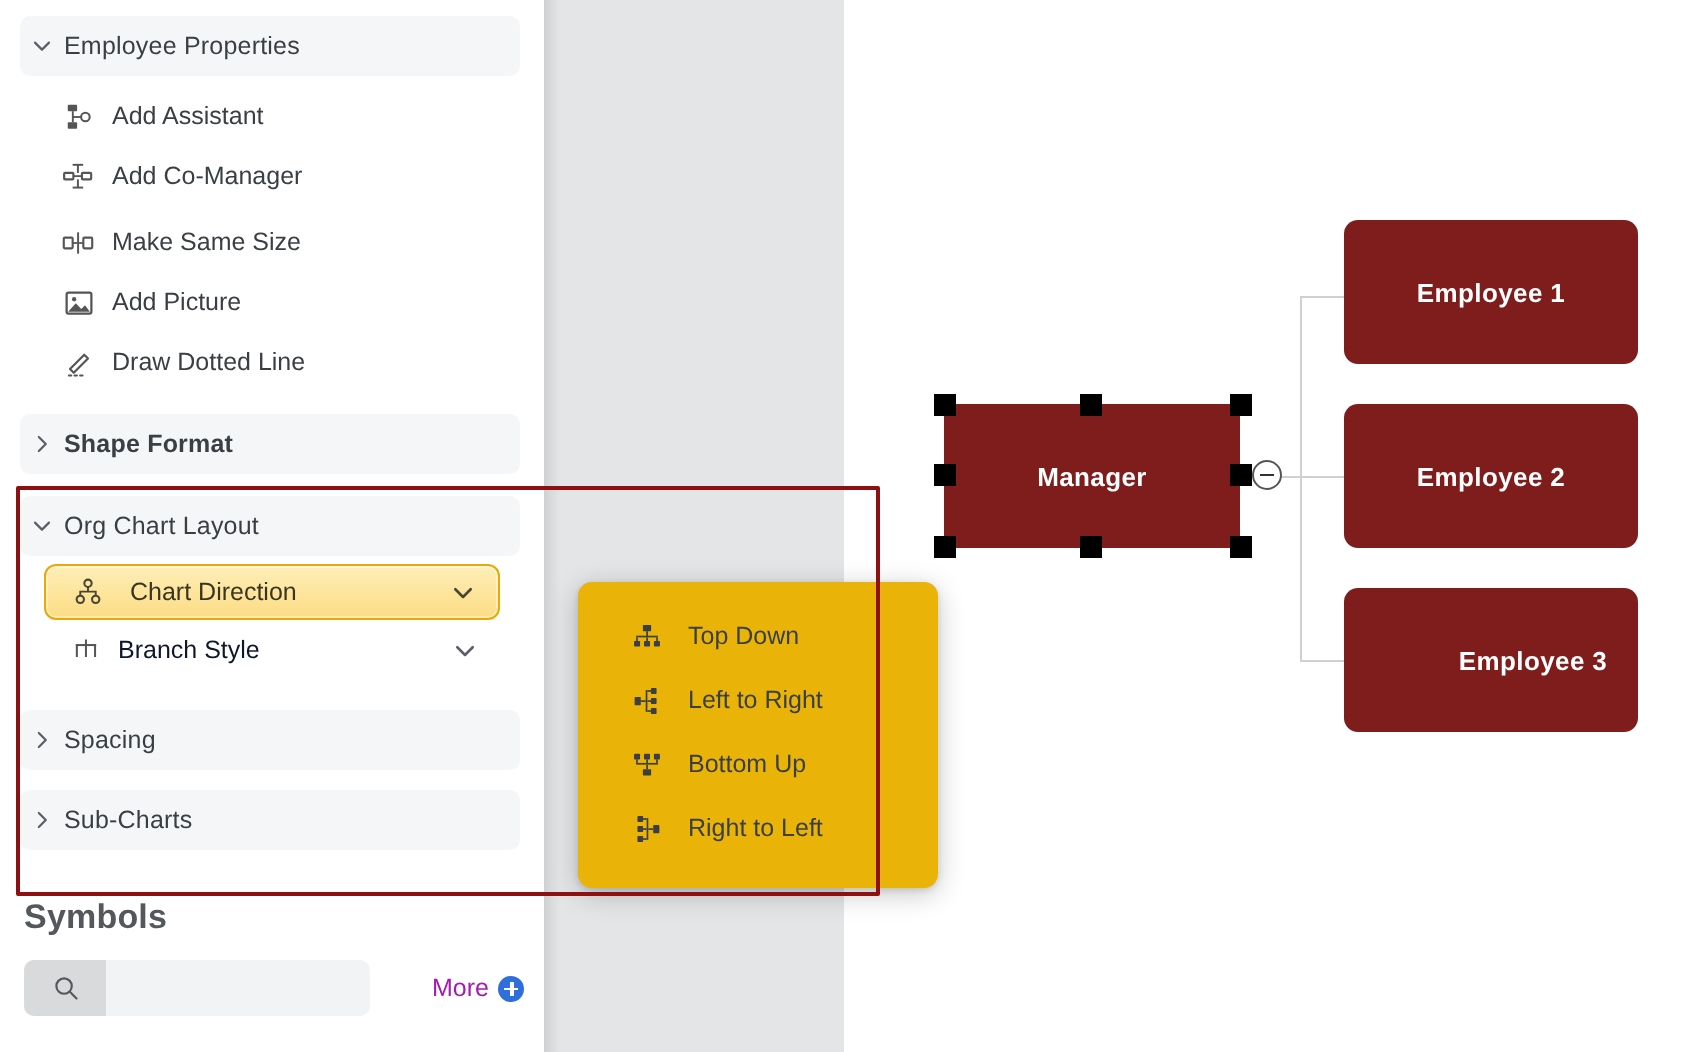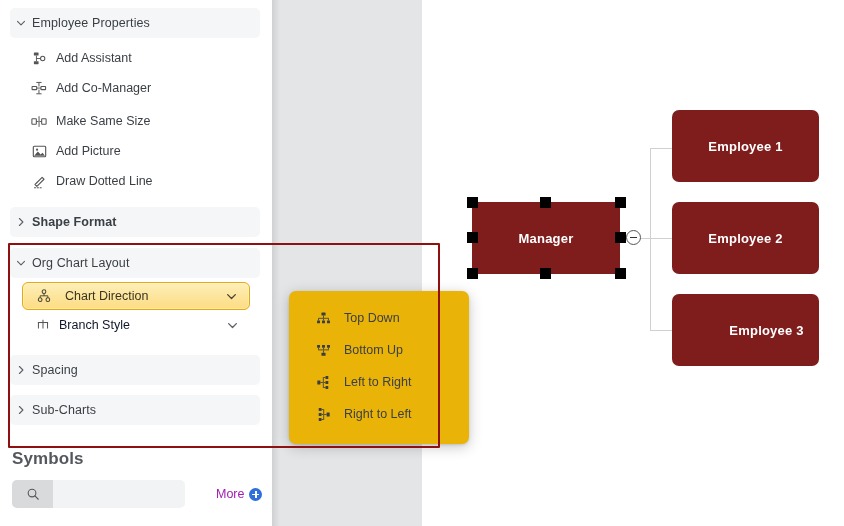--- a/index.html
+++ b/index.html
@@ -378,54 +378,54 @@
           <rect x="6.4" y="10.1" width="3.2" height="3.0" rx=".4" fill="#3b3f44"></rect>
           <rect x="11.7" y="10.1" width="3.2" height="3.0" rx=".4" fill="#3b3f44"></rect>
         </svg>
       </span>
       <span class="dd-label">Top Down</span>
     </div>
 
     <div class="dd-item">
       <span class="dd-icon">
         <svg class="ico" width="15" height="15" viewBox="0 0 16 16">
+          <rect x="1.4" y="5.8" width="3.3" height="4.4" rx=".4" fill="#3b3f44"></rect>
+          <rect x="4.7" y="7.6" width="2.6" height="0.9" fill="#3b3f44"></rect>
+          <rect x="7.3" y="2.2" width="0.9" height="11.6" fill="#3b3f44"></rect>
+          <rect x="8.2" y="2.2" width="1.9" height="0.9" fill="#3b3f44"></rect>
+          <rect x="8.2" y="7.6" width="1.9" height="0.9" fill="#3b3f44"></rect>
+          <rect x="8.2" y="12.9" width="1.9" height="0.9" fill="#3b3f44"></rect>
+          <rect x="10.1" y="1.1" width="3.0" height="3.2" rx=".4" fill="#3b3f44"></rect>
+          <rect x="10.1" y="6.4" width="3.0" height="3.2" rx=".4" fill="#3b3f44"></rect>
+          <rect x="10.1" y="11.7" width="3.0" height="3.2" rx=".4" fill="#3b3f44"></rect>
+        </svg>
+      </span>
+      <span class="dd-label">Left to Right</span>
+    </div>
+
+    <div class="dd-item">
+      <span class="dd-icon">
+        <svg class="ico" width="15" height="15" viewBox="0 0 16 16">
           <rect x="1.1" y="2.0" width="3.2" height="3.0" rx=".4" fill="#3b3f44"></rect>
           <rect x="6.4" y="2.0" width="3.2" height="3.0" rx=".4" fill="#3b3f44"></rect>
           <rect x="11.7" y="2.0" width="3.2" height="3.0" rx=".4" fill="#3b3f44"></rect>
           <rect x="2.2" y="5.0" width="0.9" height="1.9" fill="#3b3f44"></rect>
           <rect x="7.6" y="5.0" width="0.9" height="1.9" fill="#3b3f44"></rect>
           <rect x="12.9" y="5.0" width="0.9" height="1.9" fill="#3b3f44"></rect>
           <rect x="2.2" y="6.9" width="11.6" height="0.9" fill="#3b3f44"></rect>
           <rect x="7.6" y="7.8" width="0.9" height="2.6" fill="#3b3f44"></rect>
           <rect x="5.8" y="10.3" width="4.4" height="3.3" rx=".4" fill="#3b3f44"></rect>
         </svg>
       </span>
       <span class="dd-label">Bottom Up</span>
     </div>
 
     <div class="dd-item">
       <span class="dd-icon">
         <svg class="ico" width="15" height="15" viewBox="0 0 16 16">
-          <rect x="1.4" y="5.8" width="3.3" height="4.4" rx=".4" fill="#3b3f44"></rect>
-          <rect x="4.7" y="7.6" width="2.6" height="0.9" fill="#3b3f44"></rect>
-          <rect x="7.3" y="2.2" width="0.9" height="11.6" fill="#3b3f44"></rect>
-          <rect x="8.2" y="2.2" width="1.9" height="0.9" fill="#3b3f44"></rect>
-          <rect x="8.2" y="7.6" width="1.9" height="0.9" fill="#3b3f44"></rect>
-          <rect x="8.2" y="12.9" width="1.9" height="0.9" fill="#3b3f44"></rect>
-          <rect x="10.1" y="1.1" width="3.0" height="3.2" rx=".4" fill="#3b3f44"></rect>
-          <rect x="10.1" y="6.4" width="3.0" height="3.2" rx=".4" fill="#3b3f44"></rect>
-          <rect x="10.1" y="11.7" width="3.0" height="3.2" rx=".4" fill="#3b3f44"></rect>
-        </svg>
-      </span>
-      <span class="dd-label">Left to Right</span>
-    </div>
-
-    <div class="dd-item">
-      <span class="dd-icon">
-        <svg class="ico" width="15" height="15" viewBox="0 0 16 16">
           <rect x="11.3" y="5.8" width="3.3" height="4.4" rx=".4" fill="#3b3f44"></rect>
           <rect x="8.7" y="7.6" width="2.6" height="0.9" fill="#3b3f44"></rect>
           <rect x="7.8" y="2.2" width="0.9" height="11.6" fill="#3b3f44"></rect>
           <rect x="5.9" y="2.2" width="1.9" height="0.9" fill="#3b3f44"></rect>
           <rect x="5.9" y="7.6" width="1.9" height="0.9" fill="#3b3f44"></rect>
           <rect x="5.9" y="12.9" width="1.9" height="0.9" fill="#3b3f44"></rect>
           <rect x="2.9" y="1.1" width="3.0" height="3.2" rx=".4" fill="#3b3f44"></rect>
           <rect x="2.9" y="6.4" width="3.0" height="3.2" rx=".4" fill="#3b3f44"></rect>
           <rect x="2.9" y="11.7" width="3.0" height="3.2" rx=".4" fill="#3b3f44"></rect>
         </svg>

